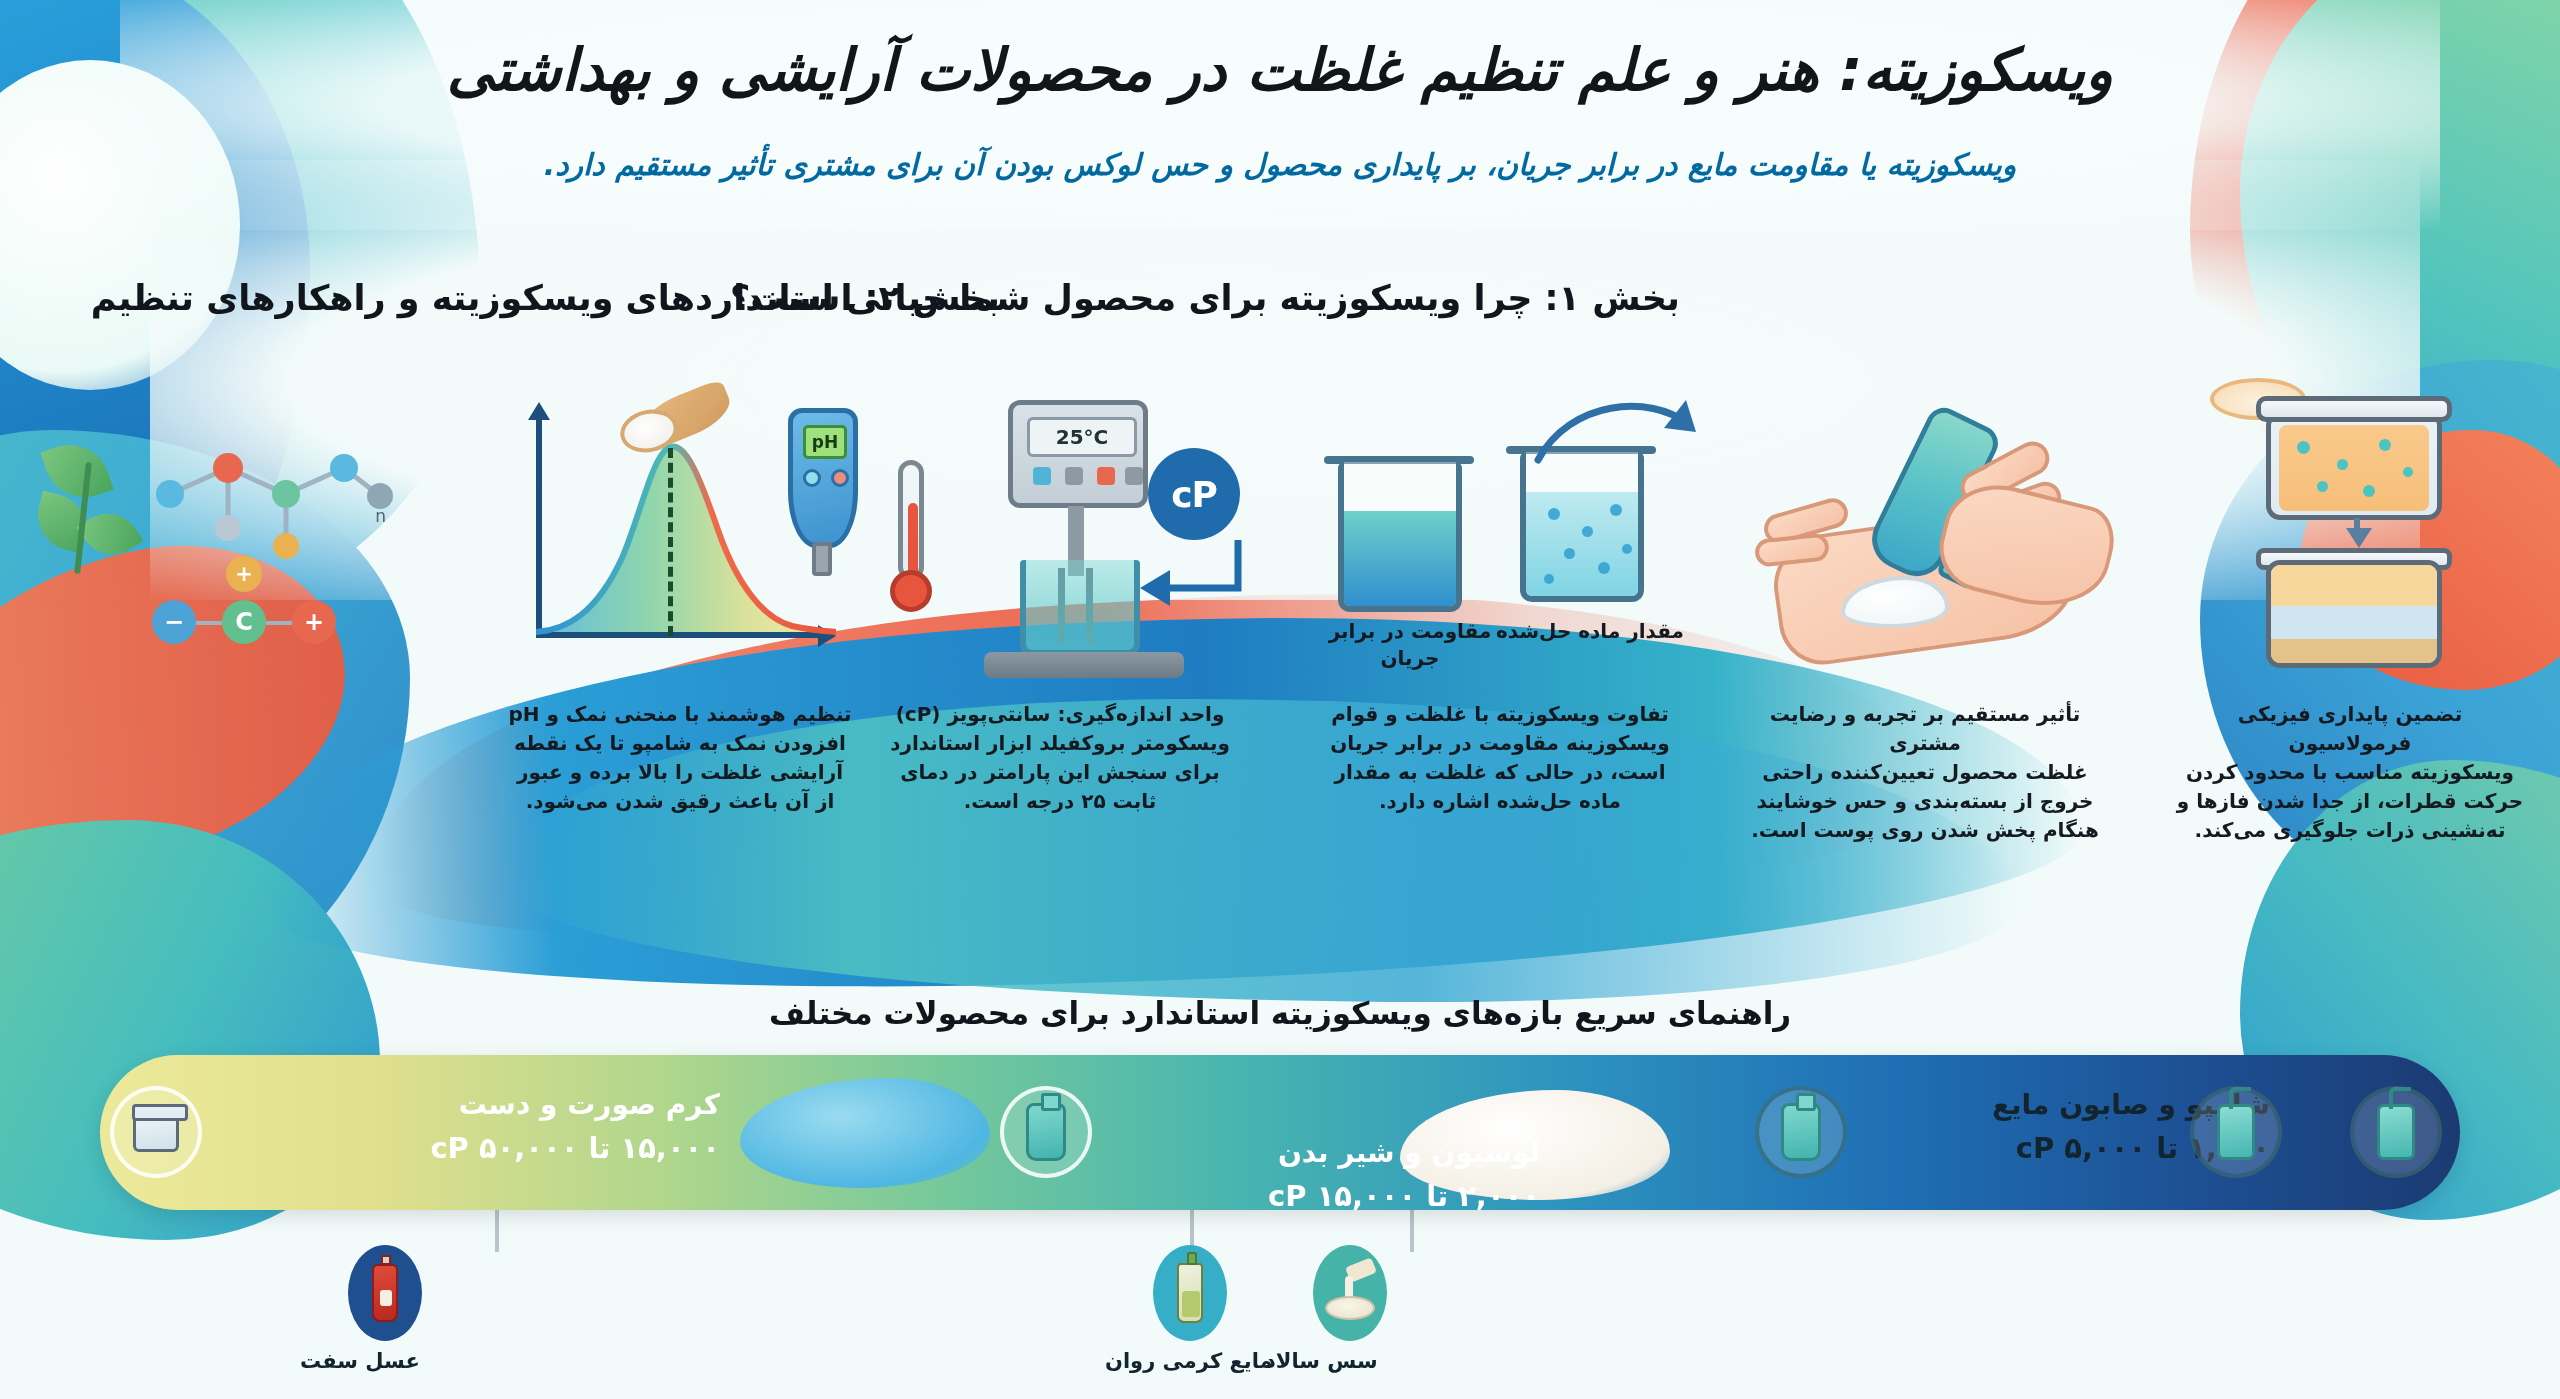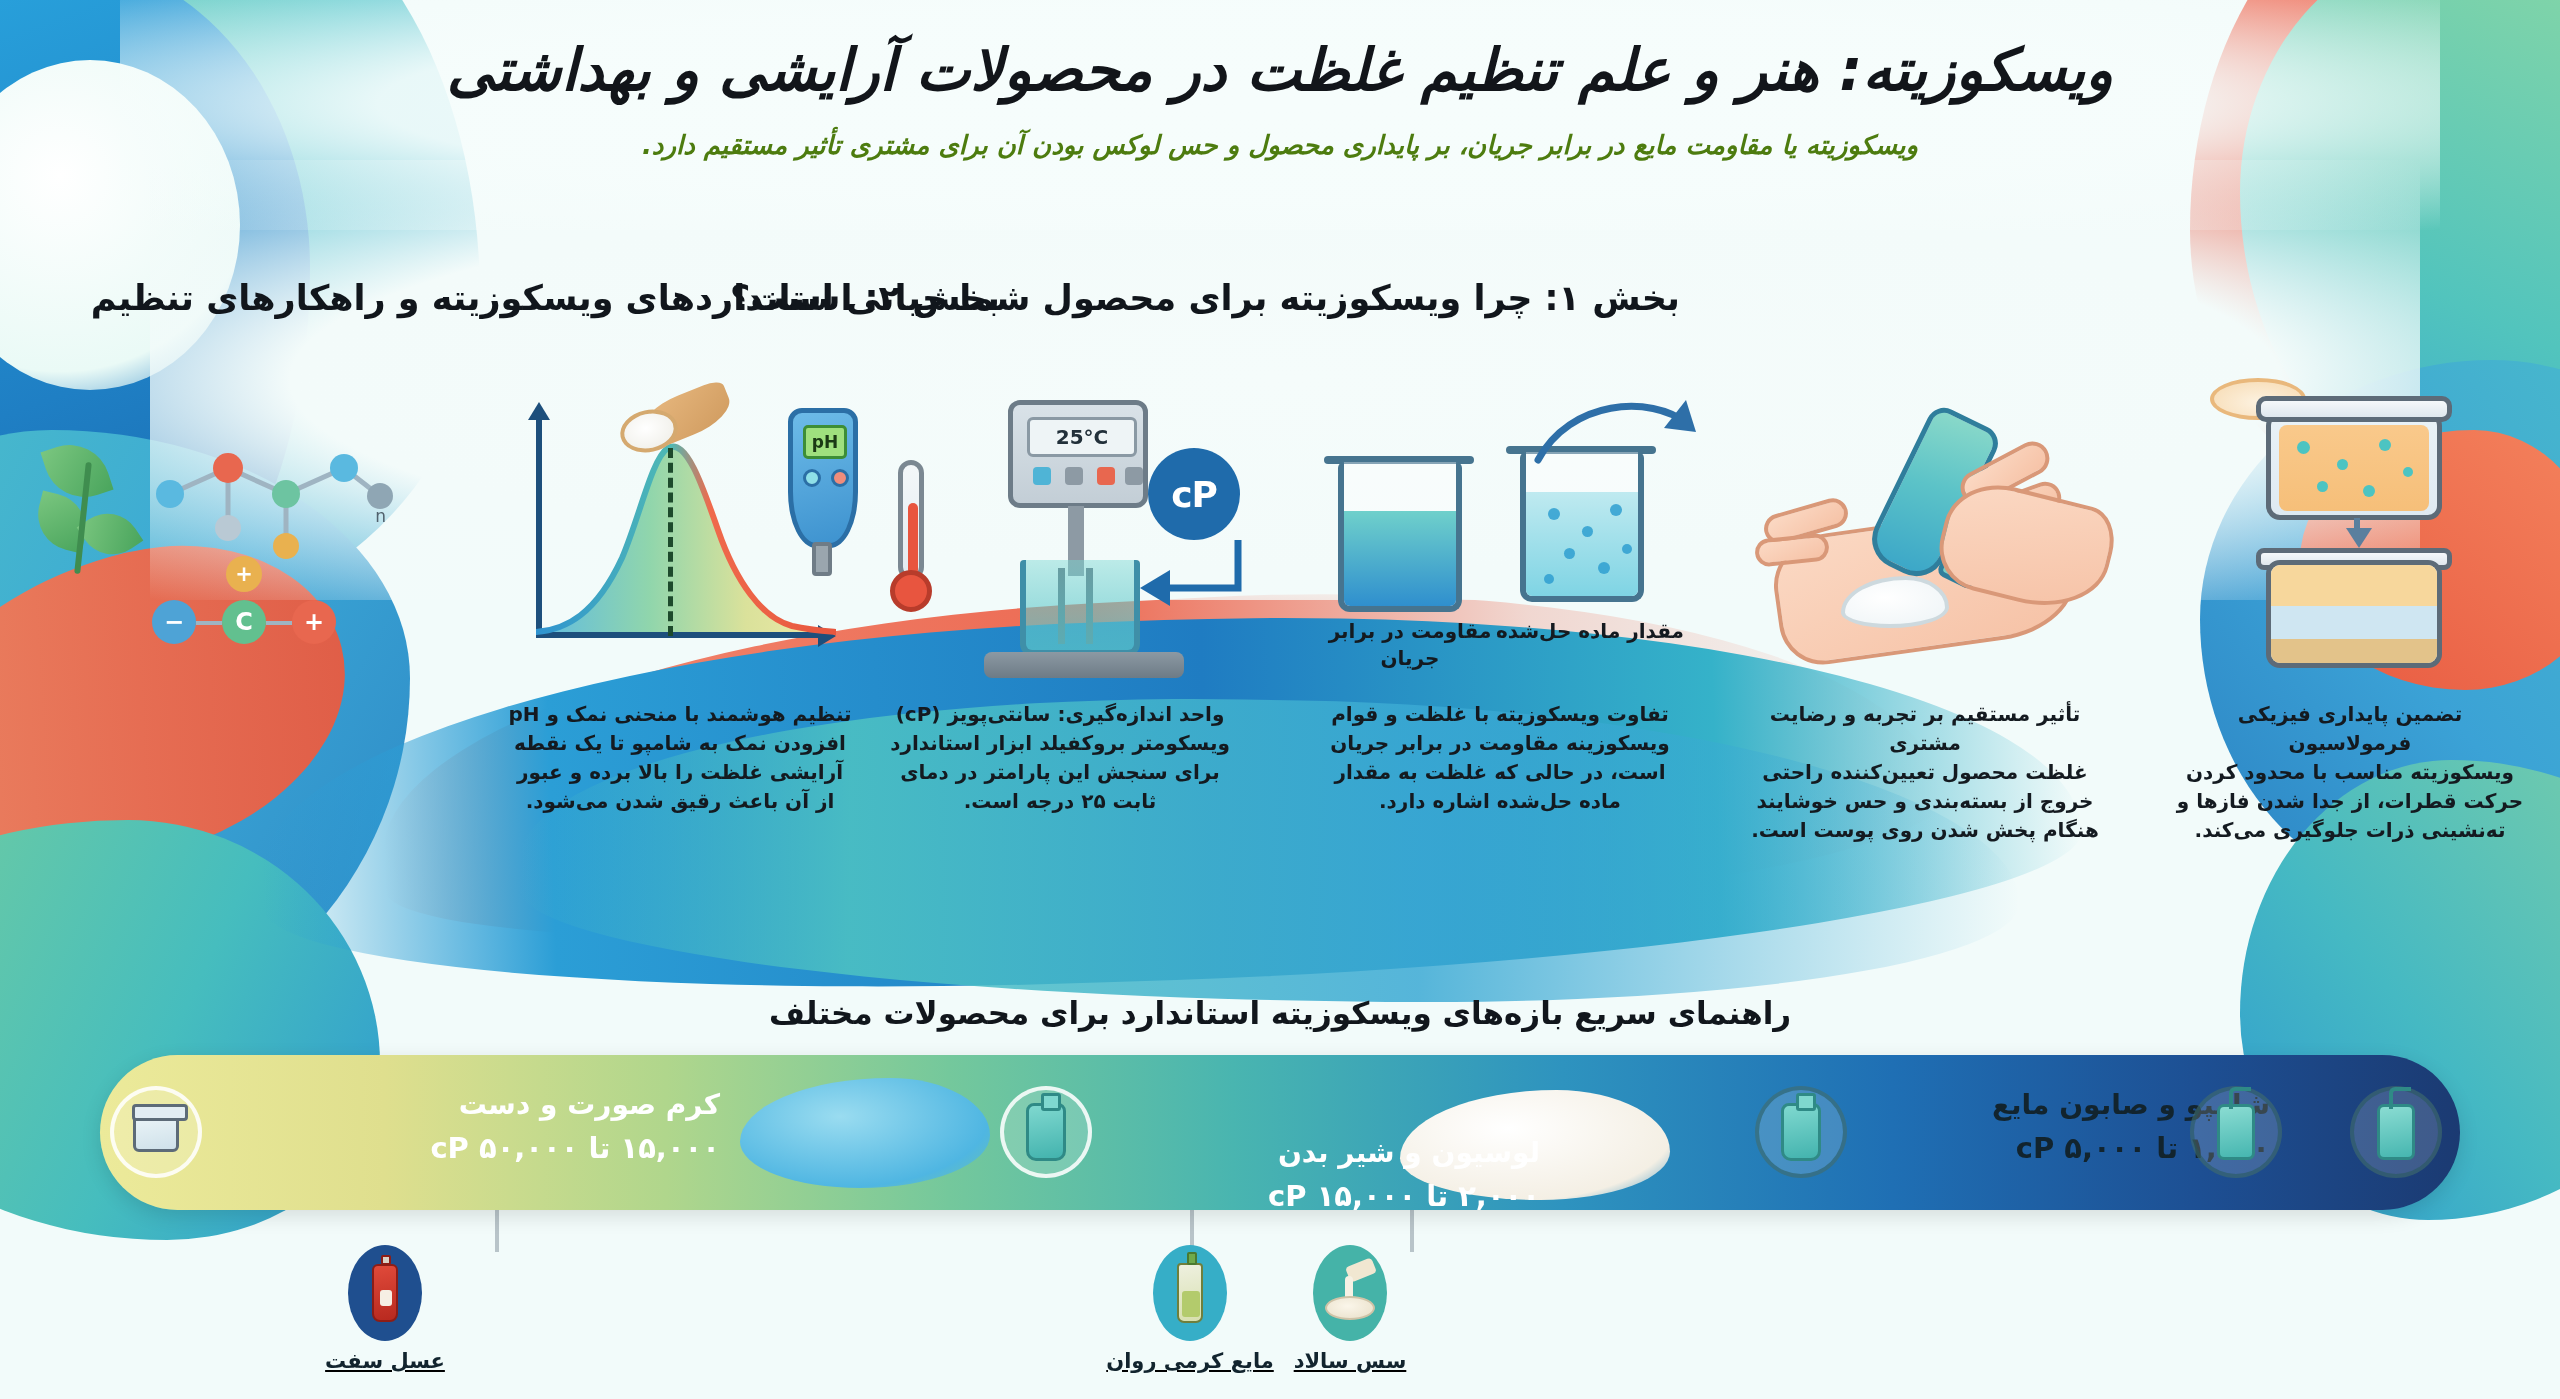--- a/index.html
+++ b/index.html
@@ -115,21 +115,21 @@
   }
 
   
   .header { position: absolute; left: 0; top: 28px; width: 2560px; text-align: center; z-index: 20; font-style: italic; }
   .title {
     font-size: 58px; font-weight: bold; color: #12151a;
     letter-spacing: -.5px; line-height: 1.45;
     padding: 0 300px;
   }
   .subtitle {
-    margin-top: 14px; font-size: 26px; color: #4d7c0f; font-weight: bold;
+    margin-top: 30px; font-size: 30px; color: #0369a1; font-weight: bold;
     padding: 0 420px; line-height: 1.5;
   }
 
   
   .sec-head {
     position: absolute; z-index: 20;
     font-size: 35px; font-weight: bold; color: #11161c;
     white-space: nowrap;
   }
   #sec1 { right: 880px; top: 278px; }
@@ -422,21 +422,21 @@
     border-radius: 58% 42% 48% 52% / 62% 56% 44% 38%;
   }
   .swirl-blue {
     position: absolute; z-index: 21;
     background: radial-gradient(ellipse at 40% 35%, #9adcf0 0%, #4fb6e2 70%, rgba(79,182,226,0) 100%);
     border-radius: 60% 40% 52% 48% / 58% 52% 48% 42%;
   }
 
   
   .ref {
-    position: absolute; z-index: 24; text-align: center; width: 170px; text-decoration: underline;
+    position: absolute; z-index: 24; text-align: left; width: 170px;
   }
   .ref-circle {
     width: 74px; height: 96px; margin: 0 auto;
     border-radius: 50%;
     display: flex; align-items: center; justify-content: center;
   }
   .ref-label {
     margin-top: 8px; font-size: 21px; font-weight: bold; color: #12242e;
     white-space: nowrap;
   }

